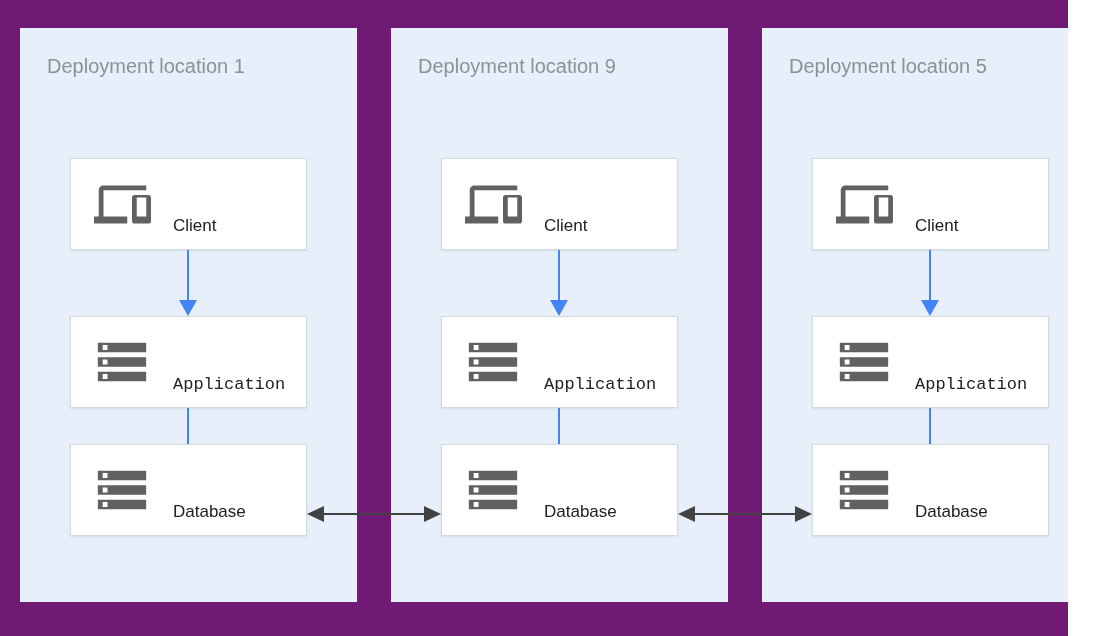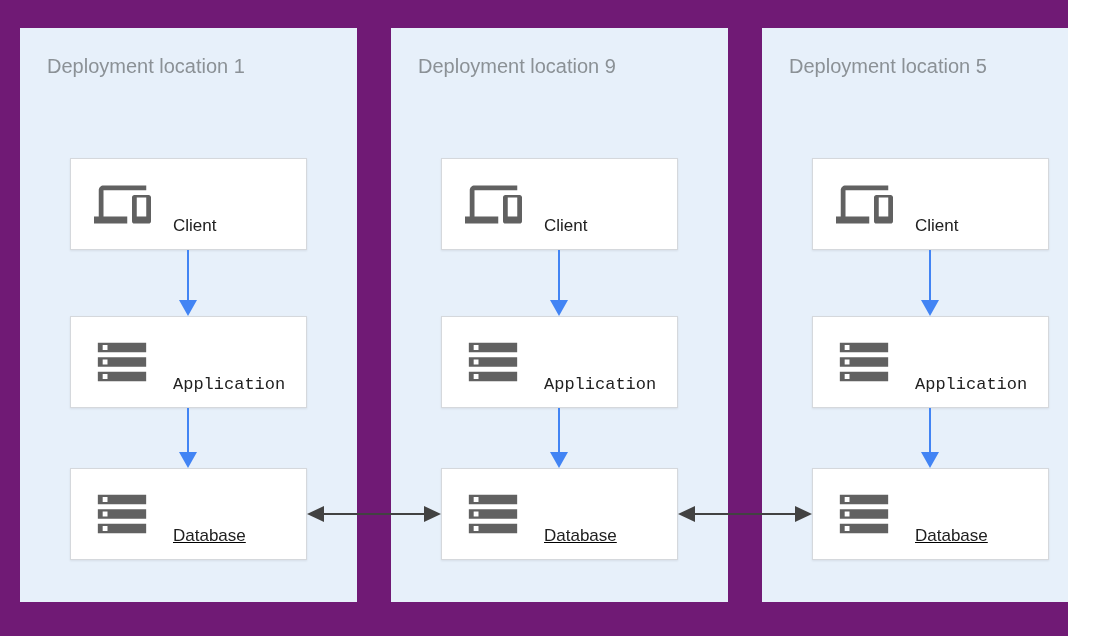--- a/index.html
+++ b/index.html
@@ -40,21 +40,21 @@
     box-sizing: border-box;
     background: var(--box-bg, #ffffff);
     border: 1px solid var(--box-border, #D5D8DC);
     box-shadow: 0 1px 2px rgba(0,0,0,0.08);
     display: flex;
     align-items: center;
     padding-left: 22px;
   }
   .node-top-client      { top: 130px; }
   .node-top-application { top: 288px; font-family: Liberation Mono, monospace; }
-  .node-top-database    { top: 440px; text-decoration: underline; }
+  .node-top-database    { top: 416px; }
   .node-icon {
     width: 58px;
     height: 58px;
     display: flex;
     align-items: center;
     justify-content: center;
     margin-right: 22px;
     color: var(--icon-color, #616161);
     flex: 0 0 auto;
   }

